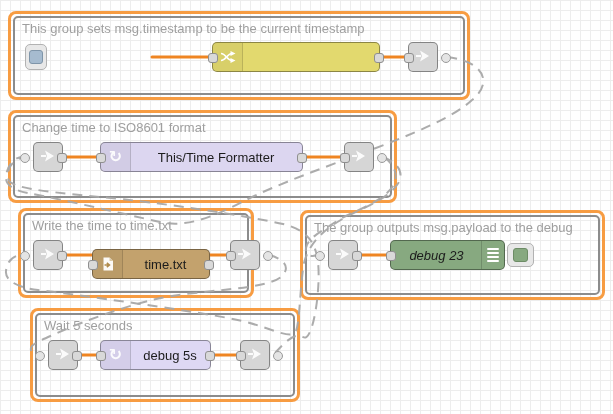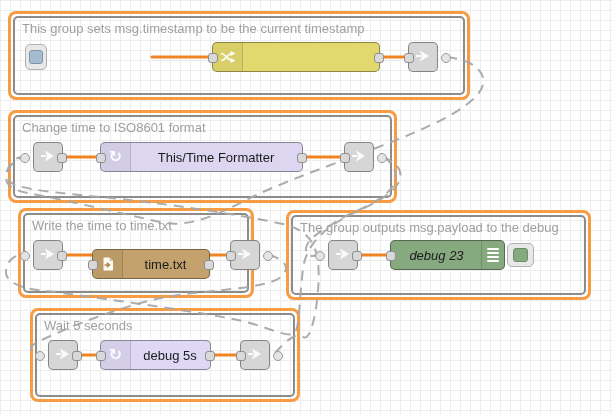--- a/index.html
+++ b/index.html
@@ -93,21 +93,21 @@
   <div class="group" style="left:8px;top:110px;width:389px;height:93px;text-align:right;">
     <div class="group-inner">
       <div class="group-label">Change time to ISO8601 format</div>
     </div>
   </div>
   <div class="group" style="left:8px;top:208px;width:236px;height:90px;margin-left:10px;">
     <div class="group-inner">
       <div class="group-label">Write the time to time.txt</div>
     </div>
   </div>
-  <div class="group" style="left:286px;top:210px;width:305px;height:90px;">
+  <div class="group" style="left:300px;top:210px;width:305px;height:90px;">
     <div class="group-inner">
       <div class="group-label">The group outputs msg.payload to the debug</div>
     </div>
   </div>
   <div class="group" style="left:30px;top:308px;width:270px;height:94px;">
     <div class="group-inner">
       <div class="group-label">Wait 5 seconds</div>
     </div>
   </div>
 

